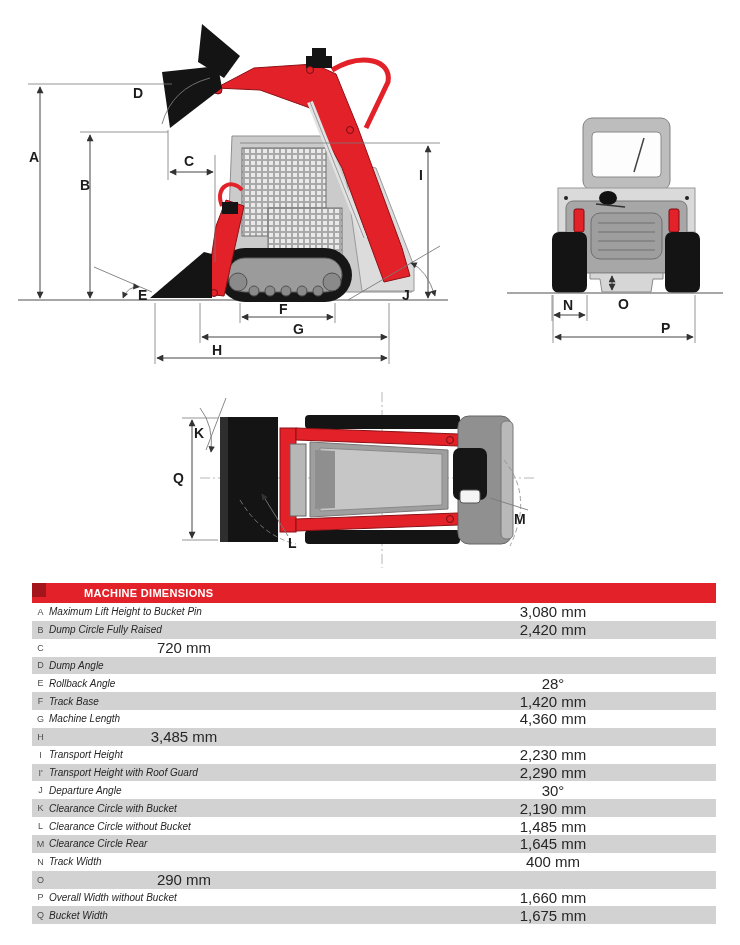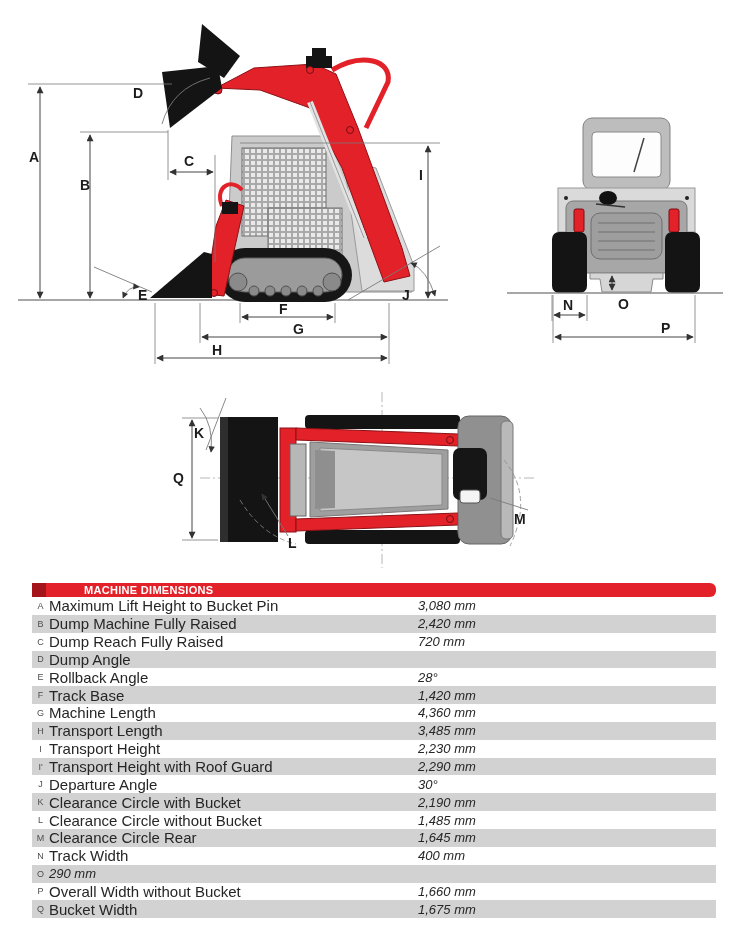--- a/index.html
+++ b/index.html
@@ -21,28 +21,28 @@
   .thin{stroke:#7a7a7a;stroke-width:0.9;fill:none;}
   .dash{stroke:#8a8a8a;stroke-width:0.8;fill:none;stroke-dasharray:5 3;}
   .cdash{stroke:#9a9a9a;stroke-width:0.7;fill:none;stroke-dasharray:10 3 2 3;}
   .ground{stroke:#8a8a8a;stroke-width:1.6;}
   .red{fill:var(--red);stroke:#8c1016;stroke-width:1;}
   .red-stroke{stroke:var(--red);stroke-width:5;fill:none;}
   .blk{fill:#141414;stroke:none;}
   .dim-label{font-family:"Liberation Sans",sans-serif;font-size:14px;font-weight:bold;fill:#1c1c1c;}
   
   .dim-table{position:absolute;left:32px;top:583px;width:684px;}
-  .thead{height:14px;background:var(--red);display:flex;align-items:center;position:relative;border-radius:6px;}
+  .thead{height:20px;background:var(--red);display:flex;align-items:center;position:relative;}
   .hmark{position:absolute;left:0;top:0;width:14px;height:14px;background:var(--red-dark);}
   .htitle{margin-left:52px;color:#fff;font-size:11px;font-weight:bold;letter-spacing:.3px;line-height:14px;}
   .trow{display:flex;align-items:center;height:17.85px;background:#fff;}
   .trow.alt{background:var(--row-alt);}
   .tkey{width:17px;text-align:center;font-size:9px;color:#4e4e4e;flex:0 0 auto;}
-  .tlabel{flex:1 1 auto;font-size:15px;color:#262626;}
-  .tvalue{flex:0 0 270px;width:270px;font-size:13px;color:#262626;margin-right:28px;font-style:italic;}
+  .tlabel{flex:1 1 auto;font-size:10px;color:#262626;font-style:italic;}
+  .tvalue{flex:0 0 270px;width:270px;text-align:center;font-size:15px;color:#262626;margin-right:28px;}
 </style>
 </head>
 <body>
 
 <svg class="panel" style="left:10px;top:10px;width:445px;height:355px" viewBox="0 0 445 355">
   <defs>
     <marker id="ar1" viewBox="0 0 10 10" refX="9" refY="5" markerWidth="9" markerHeight="7" orient="auto-start-reverse">
       <path d="M0,0 L10,5 L0,10 Z" fill="#333"></path>
     </marker>
     <pattern id="mesh" width="6" height="6" patternUnits="userSpaceOnUse">
@@ -285,26 +285,25 @@
     <span class="htitle">MACHINE DIMENSIONS</span>
   </div>
   <div>
       <div class="trow">
     <span class="tkey">A</span>
     <span class="tlabel">Maximum Lift Height to Bucket Pin</span>
     <span class="tvalue">3,080 mm</span>
   </div>
       <div class="trow alt">
     <span class="tkey">B</span>
-    <span class="tlabel">Dump Machine Fully Raised</span>
+    <span class="tlabel">Dump Circle Fully Raised</span>
     <span class="tvalue">2,420 mm</span>
   </div>
       <div class="trow">
     <span class="tkey">C</span>
-    <span class="tlabel">Dump Reach Fully Raised</span>
     <span class="tvalue">720 mm</span>
   </div>
       <div class="trow alt">
     <span class="tkey">D</span>
     <span class="tlabel">Dump Angle</span>
   </div>
       <div class="trow">
     <span class="tkey">E</span>
     <span class="tlabel">Rollback Angle</span>
     <span class="tvalue">28°</span>
@@ -314,21 +313,20 @@
     <span class="tlabel">Track Base</span>
     <span class="tvalue">1,420 mm</span>
   </div>
       <div class="trow">
     <span class="tkey">G</span>
     <span class="tlabel">Machine Length</span>
     <span class="tvalue">4,360 mm</span>
   </div>
       <div class="trow alt">
     <span class="tkey">H</span>
-    <span class="tlabel">Transport Length</span>
     <span class="tvalue">3,485 mm</span>
   </div>
       <div class="trow">
     <span class="tkey">I</span>
     <span class="tlabel">Transport Height</span>
     <span class="tvalue">2,230 mm</span>
   </div>
       <div class="trow alt">
     <span class="tkey">I'</span>
     <span class="tlabel">Transport Height with Roof Guard</span>

